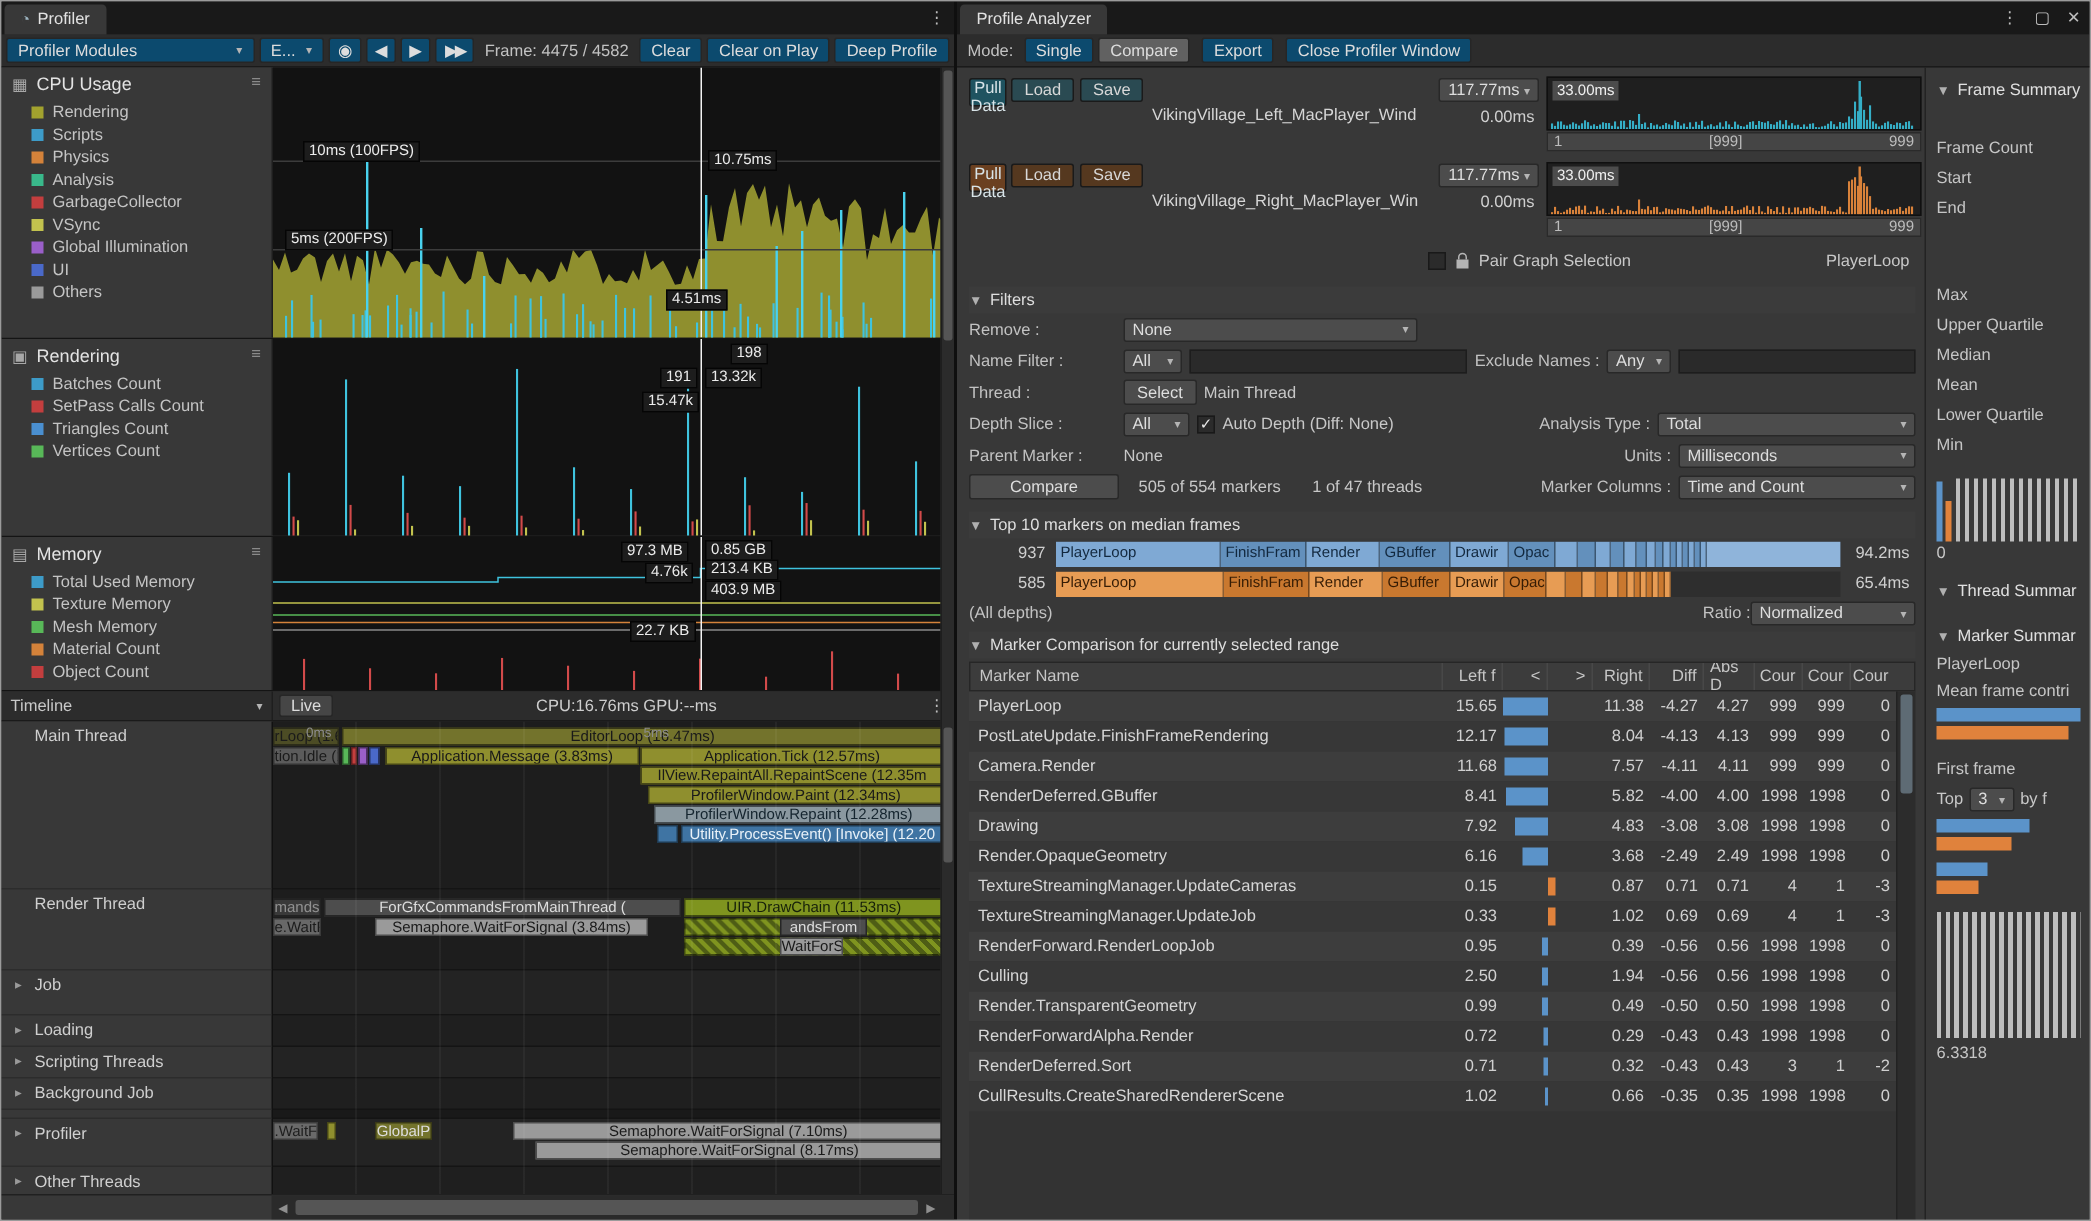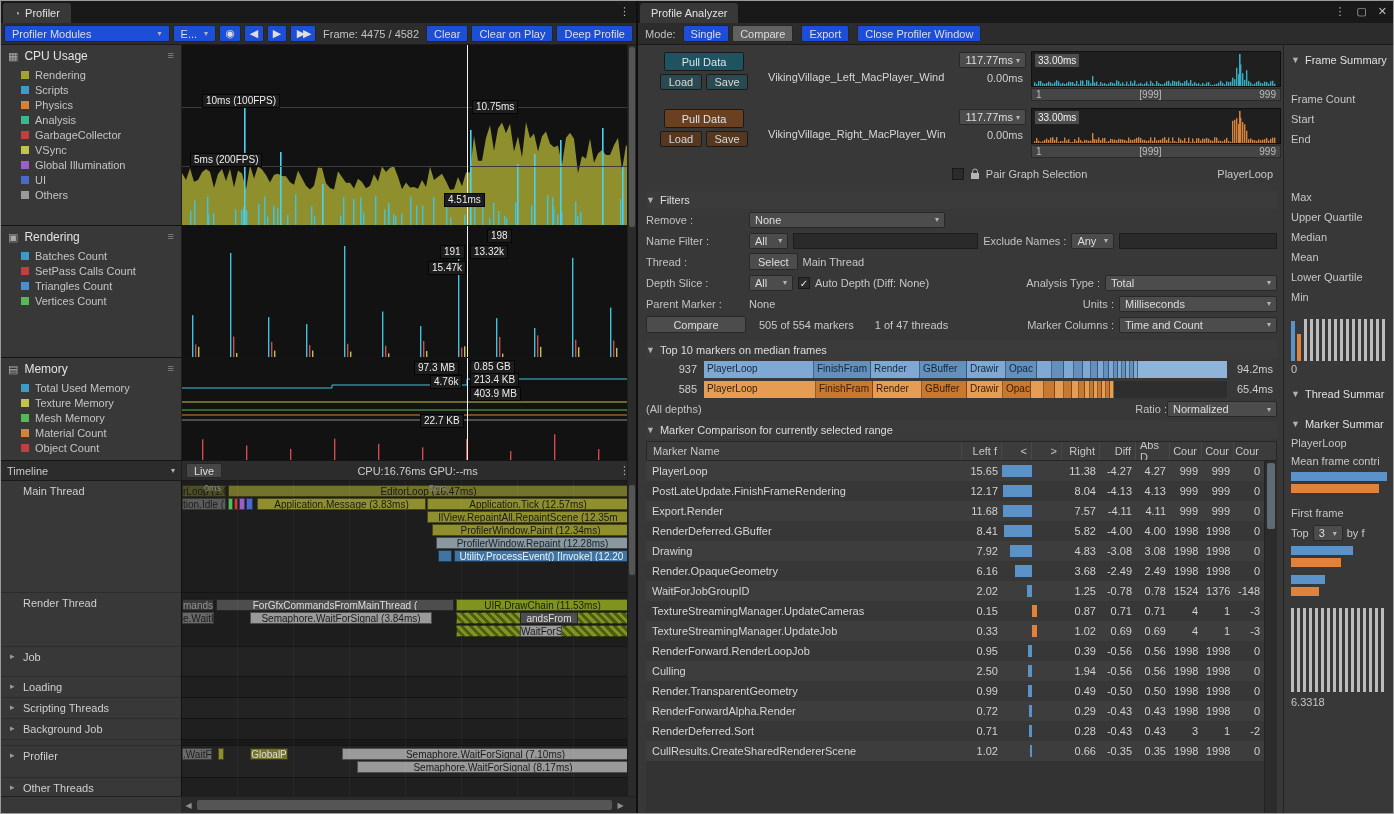--- a/index.html
+++ b/index.html
@@ -7,21 +7,21 @@
 .root{width:1394px;height:814px;border:1px solid #9b9b9b;background:#383838;display:flex;overflow:hidden;font-family:"Liberation Sans",sans-serif;font-size:11px;color:#c8c8c8;position:relative}
 button{font-family:inherit;font-size:11px;cursor:pointer}
 
 .tabbar{height:22px;background:#191919;display:flex;align-items:flex-end;flex:none;position:relative}
 .tab{height:20px;background:#383838;color:#e2e2e2;display:flex;align-items:center;gap:5px;padding:0 11px;border-radius:3px 3px 0 0;margin-left:2px;cursor:pointer}
 .tabicon{font-size:10px;color:#9db4c0}
 .winbtns{position:absolute;right:6px;top:4px;display:flex;gap:11px;color:#bdbdbd;font-size:11px}
 .kebab{cursor:pointer;color:#bdbdbd}
 
 .toolbar{height:22px;background:#2c2c2c;border-bottom:1px solid #1a1a1a;display:flex;align-items:center;gap:3px;padding:0 3px;flex:none;overflow:hidden;white-space:nowrap}
-.tbtn{background:#1d4ed8;border:1px solid #262626;border-radius:2px;color:#ddd;height:17px;padding:0 7px;display:inline-flex;align-items:center;gap:4px}
+.tbtn{background:#0c4a6e;border:1px solid #262626;border-radius:2px;color:#ddd;height:17px;padding:0 7px;display:inline-flex;align-items:center;gap:4px}
 .tbtn.pressed{background:#616161}
 .caret{font-size:8px;color:#b5b5b5;margin-left:3px}
 .tlabel{color:#c2c2c2;padding:0 4px}
 
 .pw{width:637px;flex:none;display:flex;flex-direction:column;border-right:2px solid #0f0f0f;background:#383838}
 .pwbody{flex:1;display:flex;flex-direction:column;position:relative;min-height:0}
 .chartrow{display:flex;border-bottom:1px solid #141414;flex:none}
 .modpane{width:181px;flex:none;background:#383838;border-right:1px solid #1e1e1e;padding:4px 0 0 7px;position:relative}
 .modtitle{font-size:12px;color:#e3e3e3;display:flex;align-items:center;gap:6px;margin-bottom:4px}
 .modicon{color:#a8a8a8;font-size:11px}
@@ -54,21 +54,21 @@
 .hsarrow{width:13px;text-align:center;color:#8f8f8f;font-size:8px;cursor:pointer}
 .hsthumb{position:absolute;left:15px;right:24px;top:3px;bottom:3px;background:#555;border-radius:2px;cursor:pointer}
 .vscroll{position:absolute;right:0;top:0;bottom:17px;width:9px;background:#2b2b2b;border-left:1px solid #1e1e1e;z-index:6}
 .vthumb{position:absolute;left:1px;right:1px;background:#555;border-radius:2px;cursor:pointer}
 
 .aw{flex:1;display:flex;flex-direction:column;min-width:0;background:#383838}
 .awmain{flex:1;display:flex;min-height:0}
 .awcontent{flex:1;min-width:0;display:flex;flex-direction:column;padding:6px 2px 0 8px;overflow:hidden}
 .summary{width:110px;flex:none;border-left:1px solid #232323;padding:6px 0 0 7px;overflow:hidden;position:relative}
 .dataset{display:flex;height:52px;margin-bottom:5px;flex:none}
-.dsbtns{width:116px;flex:none;display:flex;flex-direction:column;align-items:center;gap:3px;padding-top:1px}
+.dsbtns{width:116px;flex:none;display:flex;flex-direction:row;align-items:flex-start;gap:3px;padding-top:1px}
 .pull{width:80px;height:19px;border:1px solid #1a1a1a;color:#d8e4e8;border-radius:2px}
 .loadsave{display:flex;gap:4px}
 .ls{width:42px;height:16px;border:1px solid #1a1a1a;color:#d8d8d8;border-radius:2px}
 .dsname{flex:1;display:flex;align-items:center;padding-left:6px;color:#d6d6d6;overflow:hidden;white-space:nowrap}
 .dsminmax{width:74px;flex:none;display:flex;flex-direction:column;align-items:flex-end;gap:4px;padding-top:1px}
 .minv{padding-right:3px;color:#cfcfcf}
 .dsgraph{width:250px;flex:none;margin-left:5px;display:flex;flex-direction:column}
 .graphbox{height:36px;background:#1f1f1f;border:1px solid #101010;position:relative;overflow:hidden;cursor:pointer}
 .gchip{position:absolute;left:3px;top:2px;background:#4c4c4c;color:#f0f0f0;font-size:10px;padding:0 3px;line-height:13px}
 .rangebar{height:13px;margin-top:1px;background:#454545;border:1px solid #2a2a2a;display:flex;align-items:center;justify-content:space-between;font-size:10px;color:#bdbdbd;padding:0 4px;cursor:pointer}
@@ -1110,21 +1110,21 @@
                   <span class="bR" style="width: 0%;"></span>
                 </span>
               <span class="cc" style="width:38px">8.04</span>
               <span class="cc" style="width:36px">-4.13</span>
               <span class="cc" style="width:34px">4.13</span>
               <span class="cc" style="width:32px">999</span>
               <span class="cc" style="width:32px">999</span>
               <span class="cc" style="width:30px">0</span>
             </div>
               <div class="crow">
-              <span class="cc name">Export.Render</span>
+              <span class="cc name">Camera.Render</span>
               <span class="cc" style="width:40px">11.68</span>
               <span class="cellbar" style="width:30px;justify-content:flex-end">
                   <span class="bL" style="width: 96%;"></span>
                 </span>
               <span class="cellbar" style="width:30px">
                   <span class="bR" style="width: 0%;"></span>
                 </span>
               <span class="cc" style="width:38px">7.57</span>
               <span class="cc" style="width:36px">-4.11</span>
               <span class="cc" style="width:34px">4.11</span>
@@ -1174,36 +1174,20 @@
                   <span class="bR" style="width: 0%;"></span>
                 </span>
               <span class="cc" style="width:38px">3.68</span>
               <span class="cc" style="width:36px">-2.49</span>
               <span class="cc" style="width:34px">2.49</span>
               <span class="cc" style="width:32px">1998</span>
               <span class="cc" style="width:32px">1998</span>
               <span class="cc" style="width:30px">0</span>
             </div>
               <div class="crow">
-              <span class="cc name">WaitForJobGroupID</span>
-              <span class="cc" style="width:40px">2.02</span>
-              <span class="cellbar" style="width:30px;justify-content:flex-end">
-                  <span class="bL" style="width: 18%;"></span>
-                </span>
-              <span class="cellbar" style="width:30px">
-                  <span class="bR" style="width: 0%;"></span>
-                </span>
-              <span class="cc" style="width:38px">1.25</span>
-              <span class="cc" style="width:36px">-0.78</span>
-              <span class="cc" style="width:34px">0.78</span>
-              <span class="cc" style="width:32px">1524</span>
-              <span class="cc" style="width:32px">1376</span>
-              <span class="cc" style="width:30px">-148</span>
-            </div>
-              <div class="crow">
               <span class="cc name">TextureStreamingManager.UpdateCameras</span>
               <span class="cc" style="width:40px">0.15</span>
               <span class="cellbar" style="width:30px;justify-content:flex-end">
                   <span class="bL" style="width: 0%;"></span>
                 </span>
               <span class="cellbar" style="width:30px">
                   <span class="bR" style="width: 17%;"></span>
                 </span>
               <span class="cc" style="width:38px">0.87</span>
               <span class="cc" style="width:36px">0.71</span>
@@ -1294,21 +1278,21 @@
             </div>
               <div class="crow">
               <span class="cc name">RenderDeferred.Sort</span>
               <span class="cc" style="width:40px">0.71</span>
               <span class="cellbar" style="width:30px;justify-content:flex-end">
                   <span class="bL" style="width: 10%;"></span>
                 </span>
               <span class="cellbar" style="width:30px">
                   <span class="bR" style="width: 0%;"></span>
                 </span>
-              <span class="cc" style="width:38px">0.28</span>
+              <span class="cc" style="width:38px">0.32</span>
               <span class="cc" style="width:36px">-0.43</span>
               <span class="cc" style="width:34px">0.43</span>
               <span class="cc" style="width:32px">3</span>
               <span class="cc" style="width:32px">1</span>
               <span class="cc" style="width:30px">-2</span>
             </div>
               <div class="crow">
               <span class="cc name">CullResults.CreateSharedRendererScene</span>
               <span class="cc" style="width:40px">1.02</span>
               <span class="cellbar" style="width:30px;justify-content:flex-end">

